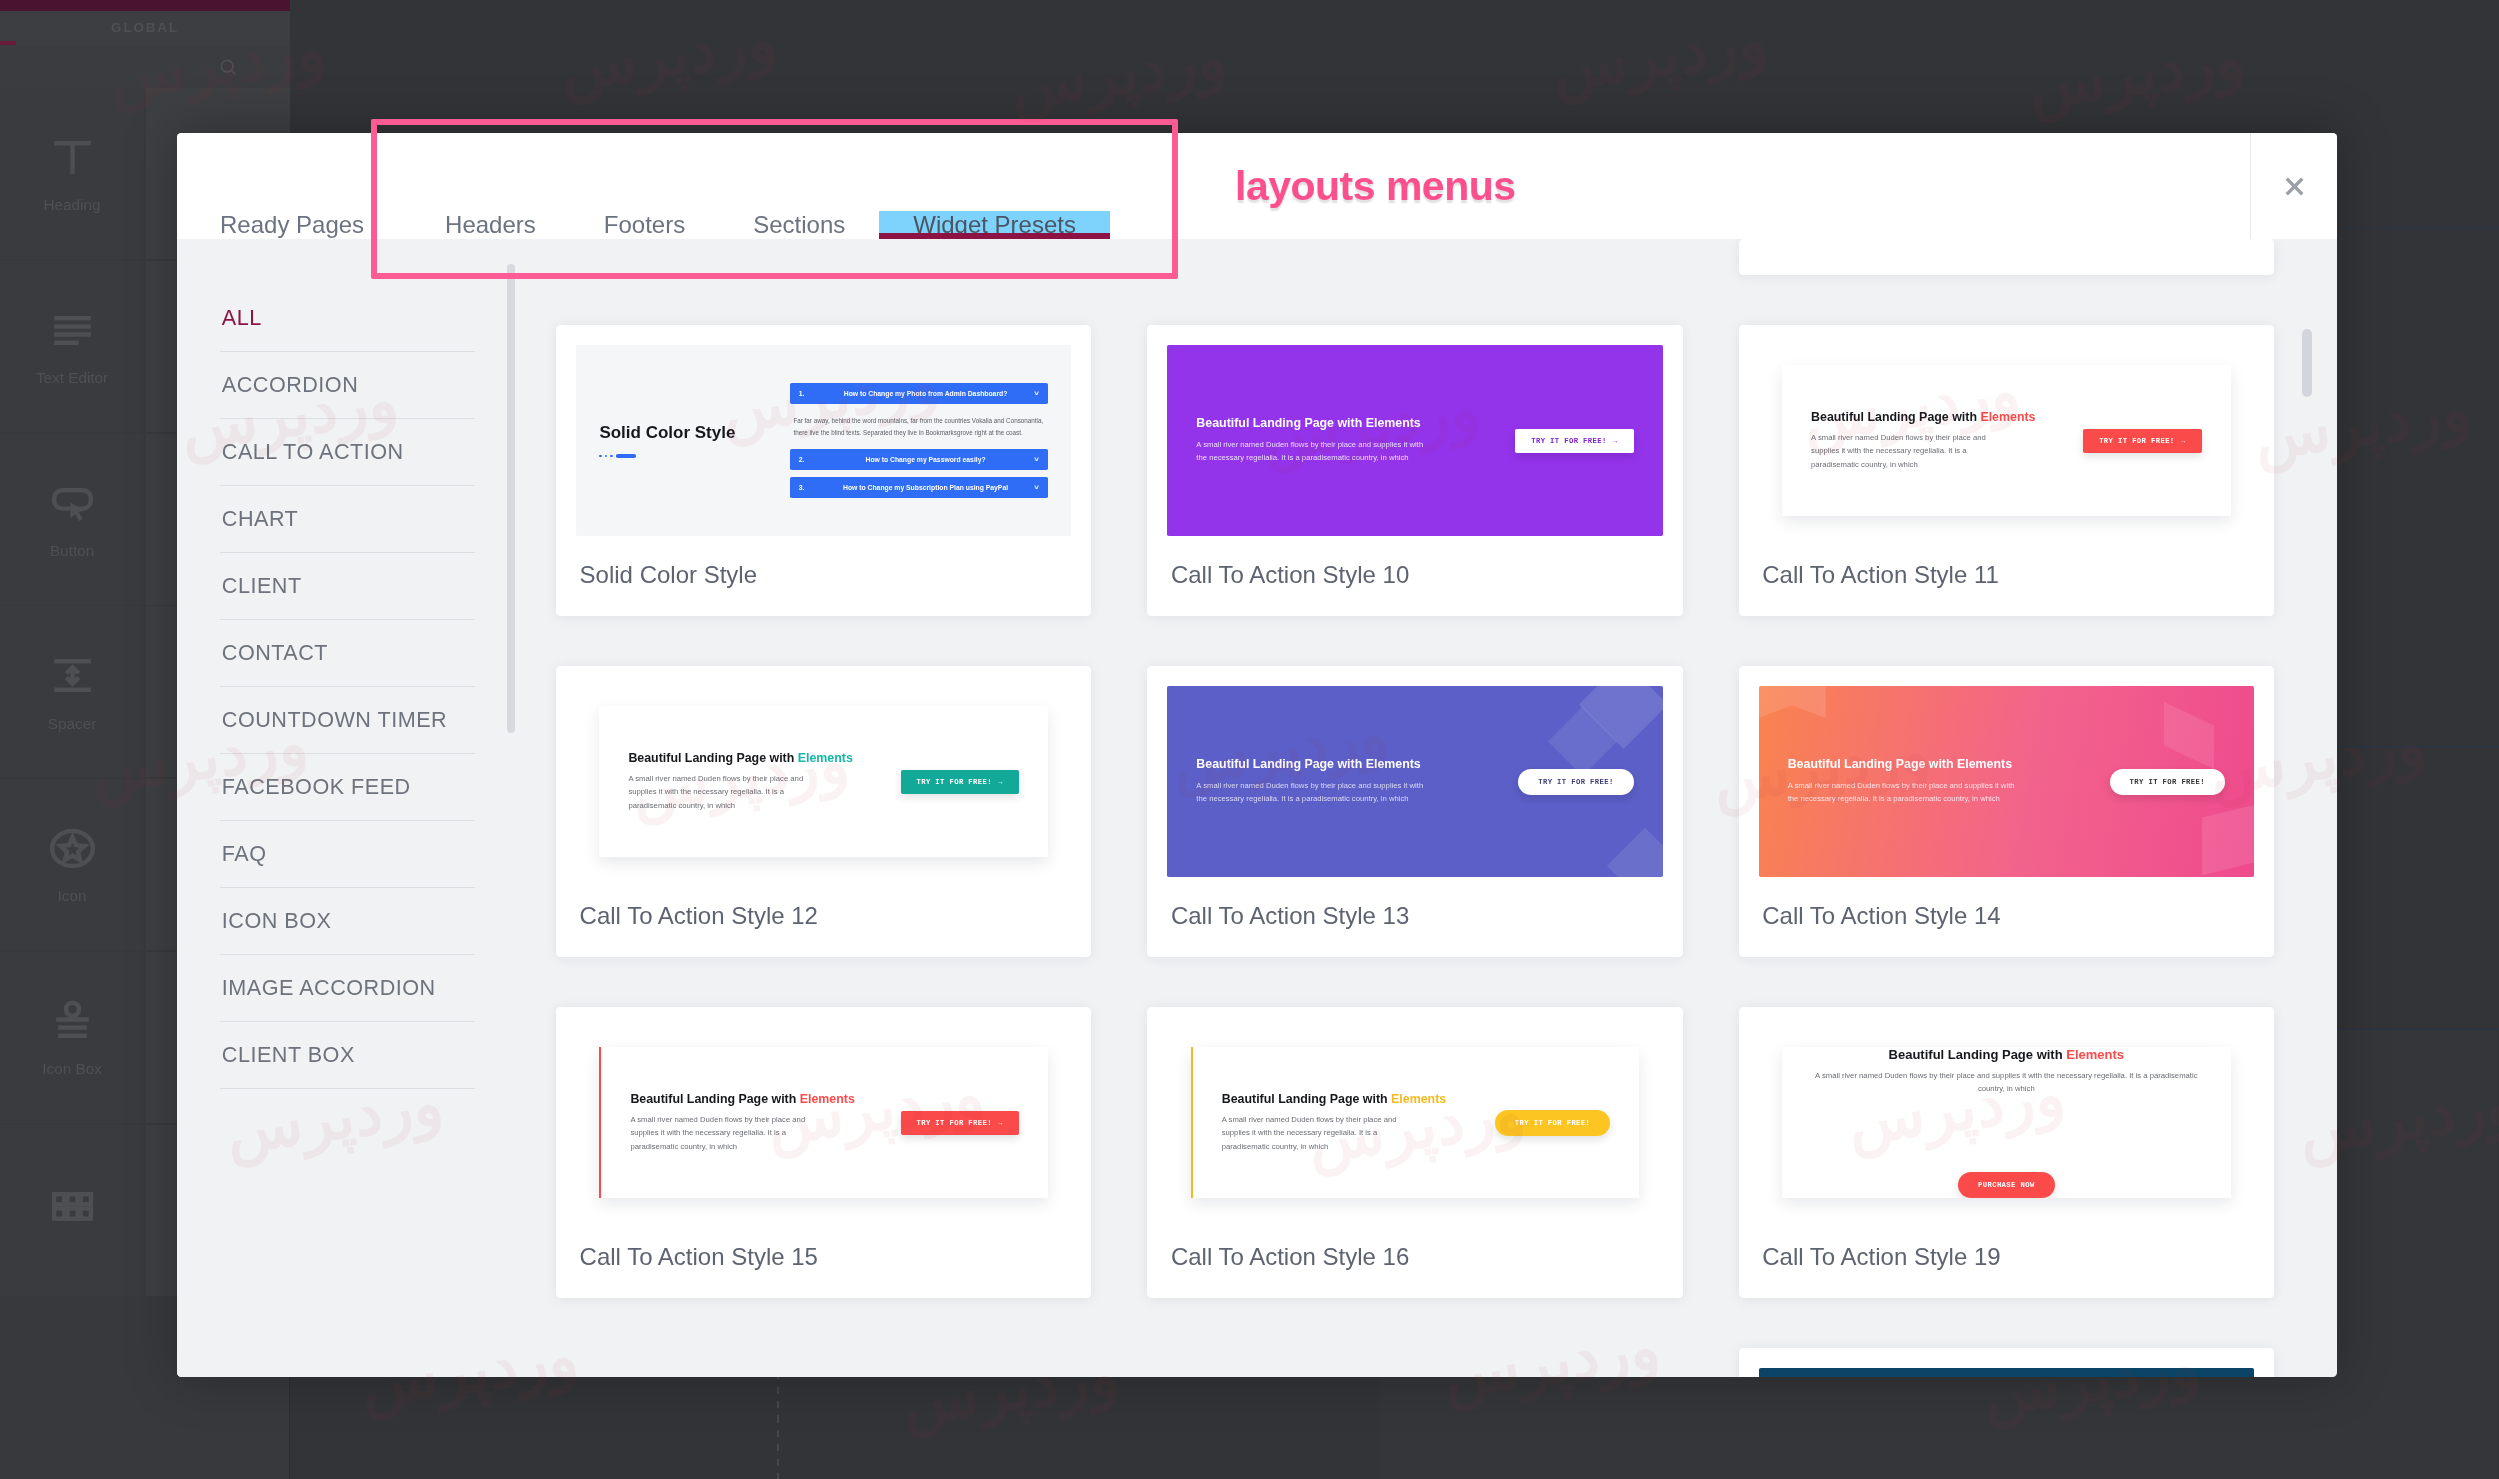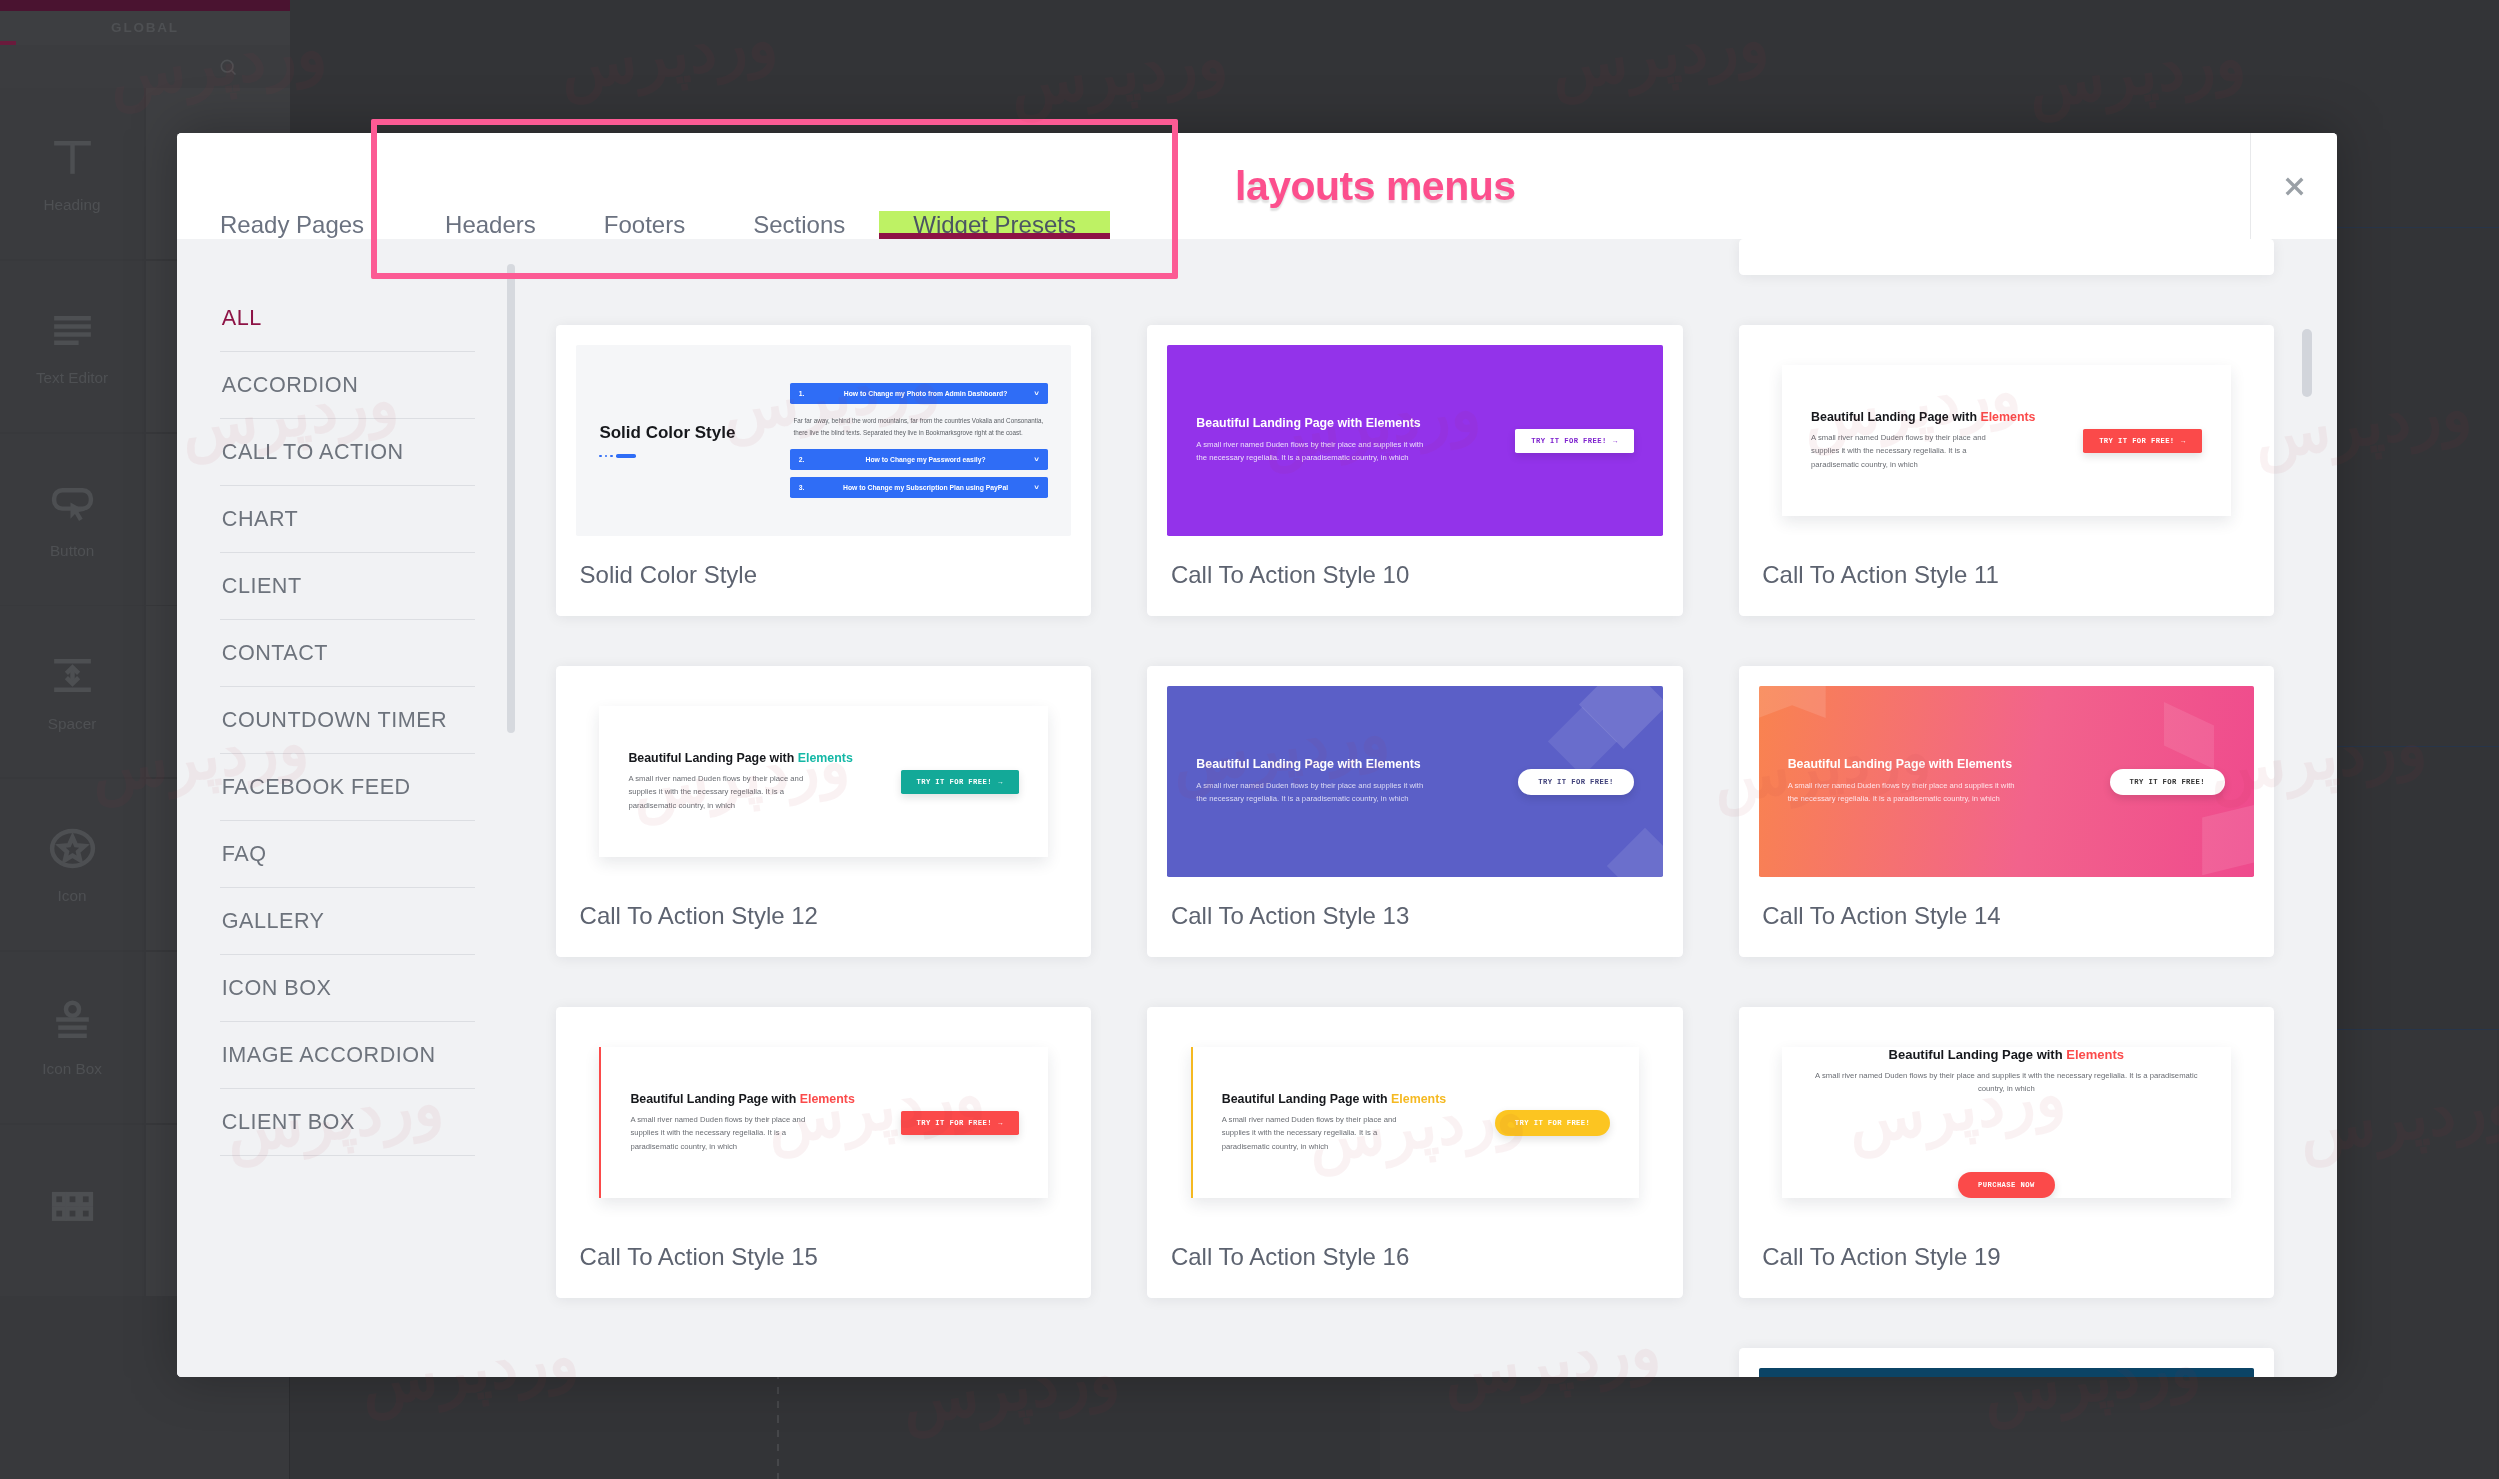--- a/index.html
+++ b/index.html
@@ -88,21 +88,21 @@
     height: 106px; background: #ffffff; display: flex; align-items: stretch; flex: none;
     position: relative;
   }
   .tabs { display: flex; align-items: flex-end; }
   .tab {
     display: flex; align-items: center; padding: 0 34px;
     font-size: 24px; color: #6b7280; position: relative;
     cursor: pointer;
   }
   .tab:first-child { padding-left: 43px; padding-right: 47px; }
-  .tab.active { background: #bef264; color: #4b5563; }
+  .tab.active { background: #7dd3fc; color: #4b5563; }
   .tab.active::after {
     content: ""; position: absolute; left: 0; right: 0; bottom: 0;
     height: 6.3px; background: #8d1345;
   }
   .header-annot {
     display: flex; align-items: center; margin-left: 97px;
   }
   .annot-text {
     font-size: 41px; font-weight: bold; letter-spacing: -0.5px;
     color: #fc4f8d;
@@ -349,21 +349,20 @@
       <div id="cats">
           <div class="cat active">ALL</div>
           <div class="cat">ACCORDION</div>
           <div class="cat">CALL TO ACTION</div>
           <div class="cat">CHART</div>
           <div class="cat">CLIENT</div>
           <div class="cat">CONTACT</div>
           <div class="cat">COUNTDOWN TIMER</div>
           <div class="cat">FACEBOOK FEED</div>
           <div class="cat">FAQ</div>
-          <div class="cat">GALLERY</div>
           <div class="cat">ICON BOX</div>
           <div class="cat">IMAGE ACCORDION</div>
           <div class="cat">CLIENT BOX</div>
         </div>
     </div>
 
     <div class="grid-wrap">
       <div class="grid" id="grid">
           <div style="grid-column: 1;"></div>
           <div style="grid-column: 2;"></div>

